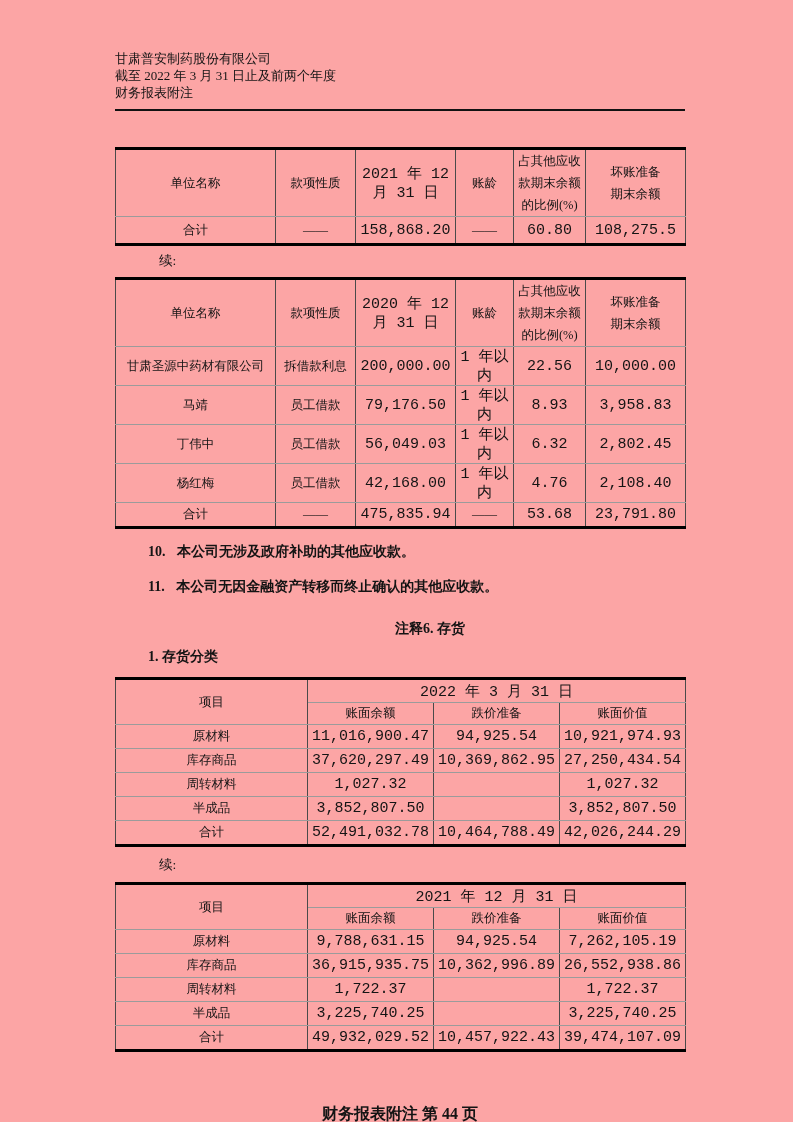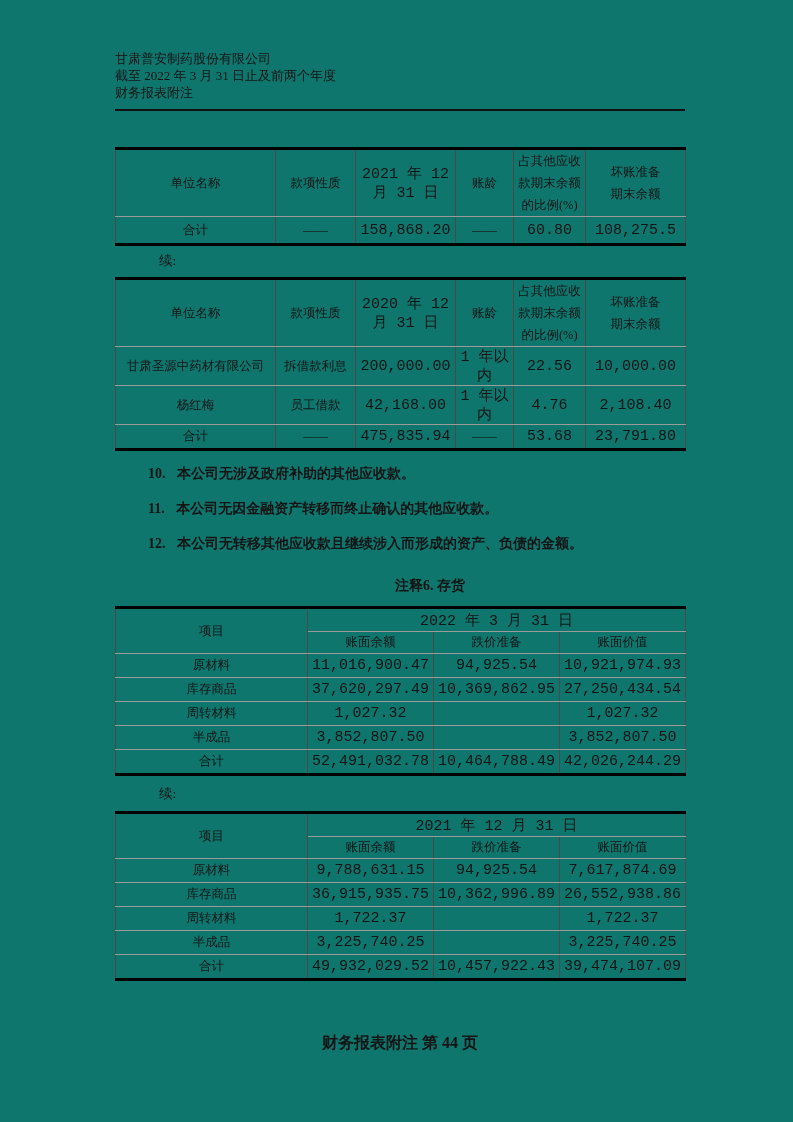--- a/index.html
+++ b/index.html
@@ -1,18 +1,18 @@
 <!DOCTYPE html>
 <html><head>
 <meta charset="utf-8">
 <style>
   html,body { margin:0; padding:0; background:#e8e8e8; }
   .page {
     position:relative; width:793px; height:1122px; margin:0 auto;
-    background:#0f766e; color:#141414; overflow:hidden;
+    background:#fca5a5; color:#141414; overflow:hidden;
     font-family:"Liberation Serif","DejaVu Serif",serif;
   }
   .content { padding:50px 108px 0 115px; }
 
   .doc-header { font-size:13px; line-height:17px; }
   .doc-header .hline { display:block; }
   .header-rule { border:none; border-top:2px solid #111; margin:8px 0 0 0; }
 
   table { border-collapse:collapse; table-layout:fixed; width:570px; }
   .fin-table { border-top:3px solid #000; border-bottom:3px solid #000; font-size:12.5px; }
@@ -130,20 +130,36 @@
       <tbody>
         <tr>
           <td class="left">甘肃圣源中药材有限公司</td>
           <td>拆借款利息</td>
           <td class="num right pr-a">200,000.00</td>
           <td class="num">1 年以内</td>
           <td class="num right pr-a">22.56</td>
           <td class="num right pr-b">10,000.00</td>
         </tr>
         <tr>
+          <td class="left">马靖</td>
+          <td>员工借款</td>
+          <td class="num right pr-a">79,176.50</td>
+          <td class="num">1 年以内</td>
+          <td class="num right pr-a">8.93</td>
+          <td class="num right pr-b">3,958.83</td>
+        </tr>
+        <tr>
+          <td class="left">丁伟中</td>
+          <td>员工借款</td>
+          <td class="num right pr-a">56,049.03</td>
+          <td class="num">1 年以内</td>
+          <td class="num right pr-a">6.32</td>
+          <td class="num right pr-b">2,802.45</td>
+        </tr>
+        <tr>
           <td class="left">杨红梅</td>
           <td>员工借款</td>
           <td class="num right pr-a">42,168.00</td>
           <td class="num">1 年以内</td>
           <td class="num right pr-a">4.76</td>
           <td class="num right pr-b">2,108.40</td>
         </tr>
         <tr>
           <td>合计</td>
           <td>——</td>
@@ -156,26 +172,23 @@
     </table>
 
     <div class="note-item first">
       <span class="note-num">10.</span>
       <span class="note-text">本公司无涉及政府补助的其他应收款。</span>
     </div>
     <div class="note-item">
       <span class="note-num">11.</span>
       <span class="note-text">本公司无因金融资产转移而终止确认的其他应收款。</span>
     </div>
-    <div class="note-item">
-      <span class="note-num">12.</span>
-      <span class="note-text">本公司无转移其他应收款且继续涉入而形成的资产、负债的金额。</span>
-    </div>
 
     <div class="section-title">注释6. 存货</div>
+    <div class="class-title">1. 存货分类</div>
 
     <table class="fin-table t-inv tbl-c">
       <colgroup>
         <col style="width:192px">
           <col style="width:126px">
           <col style="width:126px">
           <col style="width:126px">
       </colgroup>
       <thead>
         <tr>
@@ -240,21 +253,21 @@
           <th>账面余额</th>
           <th>跌价准备</th>
           <th>账面价值</th>
         </tr>
       </thead>
       <tbody>
         <tr>
           <td class="left">原材料</td>
           <td class="num right pr-b">9,788,631.15</td>
           <td class="num right pr-b">94,925.54</td>
-          <td class="num right pr-b">7,617,874.69</td>
+          <td class="num right pr-b">7,262,105.19</td>
         </tr>
         <tr>
           <td class="left">库存商品</td>
           <td class="num right pr-b">36,915,935.75</td>
           <td class="num right pr-b">10,362,996.89</td>
           <td class="num right pr-b">26,552,938.86</td>
         </tr>
         <tr>
           <td class="left">周转材料</td>
           <td class="num right pr-b">1,722.37</td>

